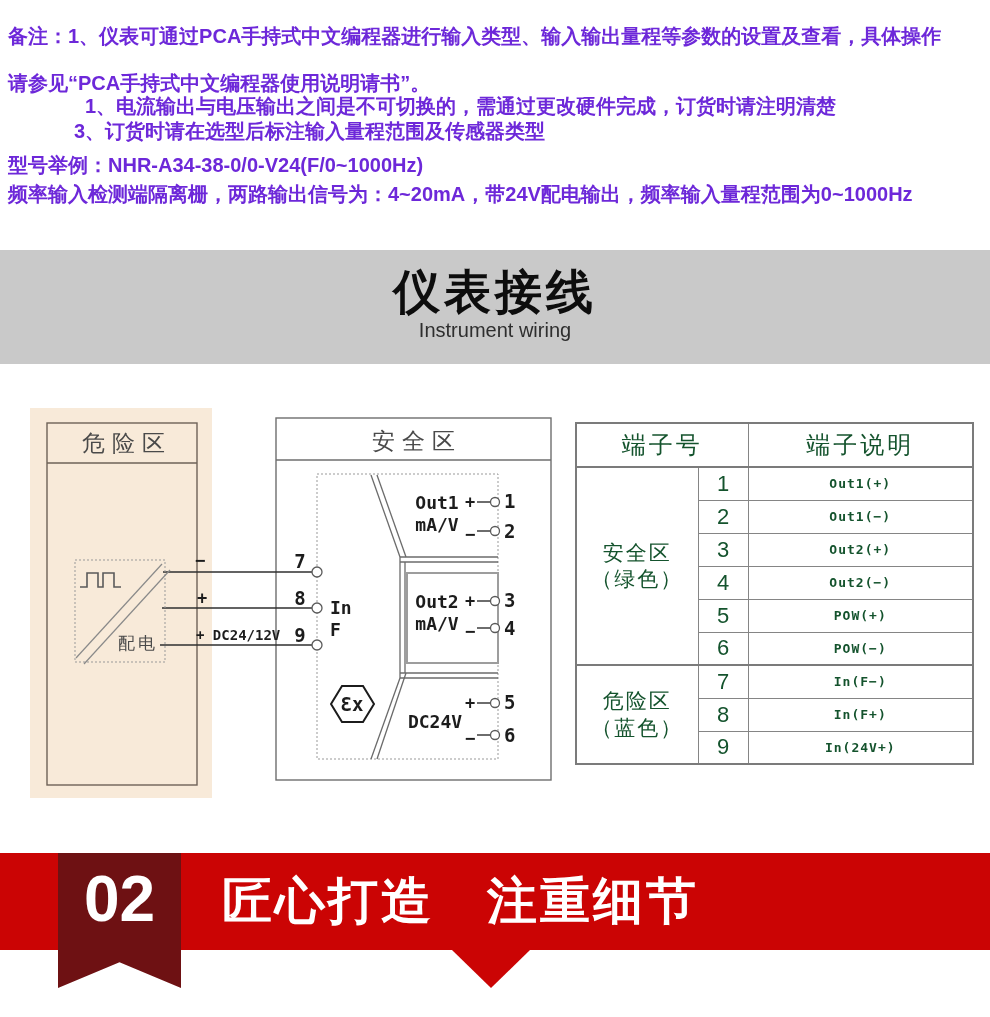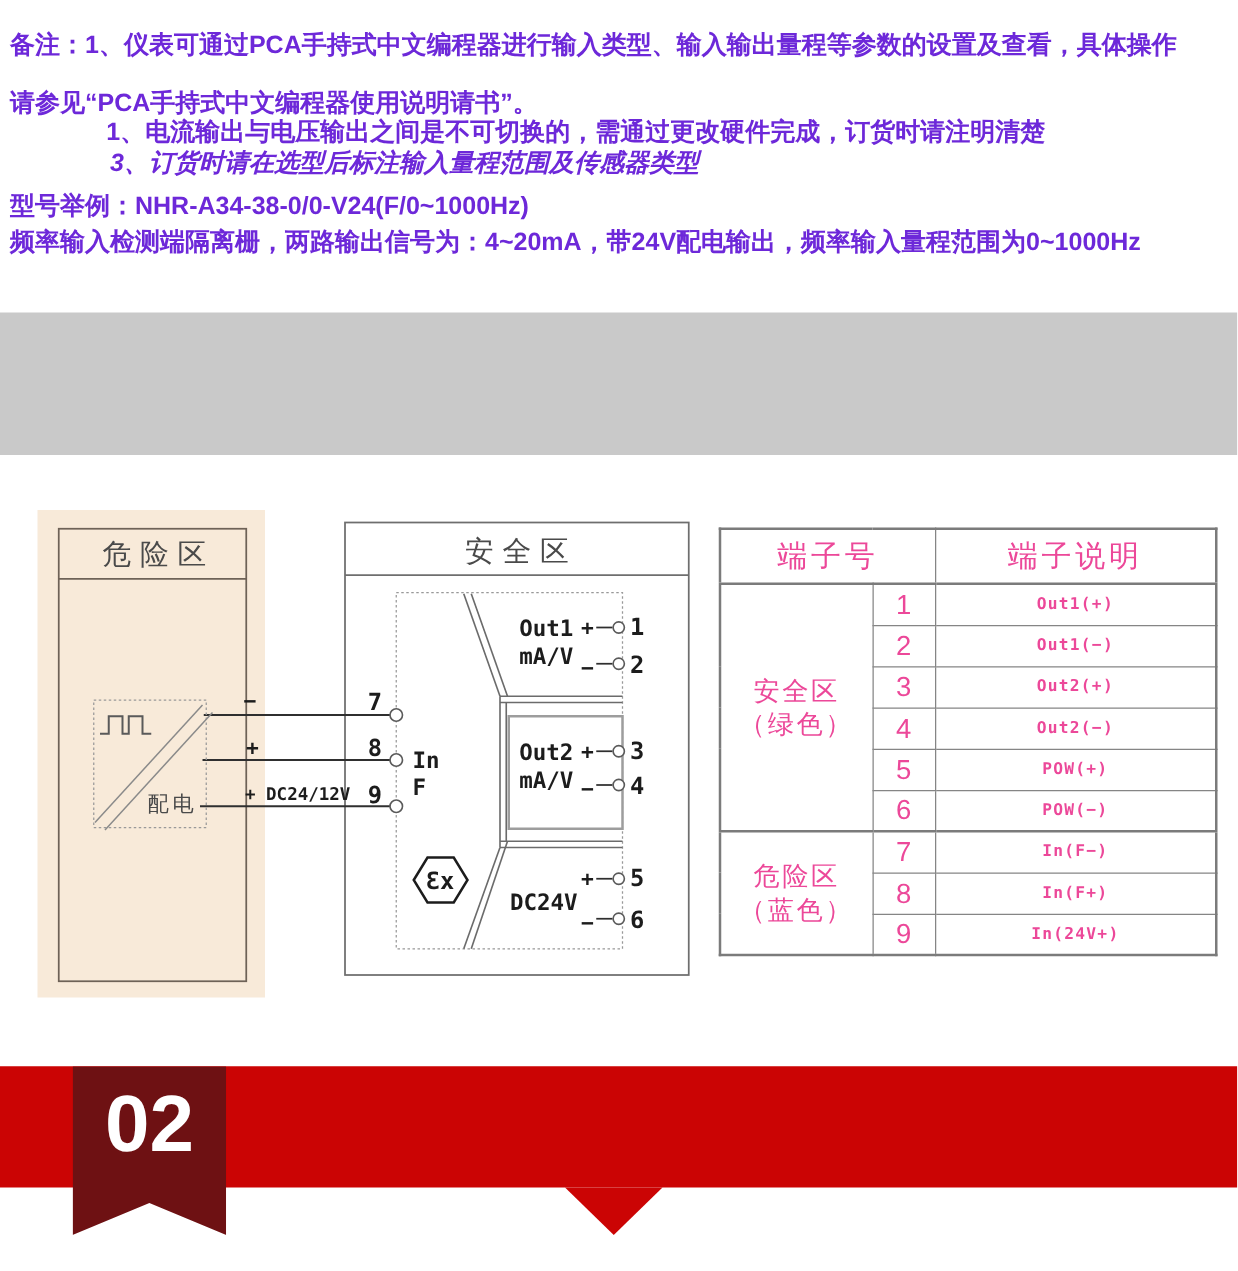--- a/index.html
+++ b/index.html
@@ -10,21 +10,21 @@
   }
 
   
   .note-line {
     position:absolute; white-space:nowrap;
     font-size:20px; font-weight:bold; color:#6d28d9; line-height:28px;
   }
   .n1 { top:22px;  left:8px;  }
   .n2 { top:69px;  left:8px;  }
   .n3 { top:92px;  left:85px; }
-  .n4 { top:117px; left:88px;font-style:italic; }
+  .n4 { top:117px; left:74px; }
   .n5 { top:151px; left:8px;  }
   .n6 { top:180px; left:8px;  }
 
   
   .banner {
     position:absolute; top:250px; left:0; width:990px; height:114px;
     background:#c9c9c9; text-align:center;
   }
   .banner-title {
     padding-top:16px; font-size:47px; font-weight:bold; color:#0d0d0d;
@@ -43,21 +43,21 @@
   .tnum { font-family:"DejaVu Sans Mono", monospace; font-weight:bold; font-size:19px; fill:#1c1c1c; }
   .wlabel { font-family:"DejaVu Sans Mono", monospace; font-weight:bold; font-size:14px; fill:#1c1c1c; }
   .exlabel { font-family:"DejaVu Sans Mono", monospace; font-weight:bold; font-size:19px; fill:#1c1c1c; }
 
   
   .terminal-table { position:absolute; left:575px; top:22px; }
   table.tbl {
     border-collapse:collapse; table-layout:fixed; width:397px;
     border:2px solid #7b7b7b; background:#ffffff;
   }
-  .tbl th, .tbl td { border:1px solid #858585; text-align:center; padding:0; color:#ec4899; }
+  .tbl th, .tbl td { border:1px solid #858585; text-align:center; padding:0; color:#14532d; }
   .tbl th {
     height:44px; font-weight:normal; font-size:24px;
     font-family:"Liberation Serif", serif; letter-spacing:3px;
     border-bottom:2px solid #7b7b7b;
   }
   .tbl td.group { font-family:"Liberation Serif", serif; font-size:21px; line-height:1.25; letter-spacing:2px; }
   .tbl td.num   { font-size:22px; height:33px; }
   .tbl td.desc  { font-family:"DejaVu Sans Mono", monospace; font-size:13px; font-weight:bold; letter-spacing:1px; }
   .tbl tr.group-start td { border-top:2px solid #7b7b7b; }
 
@@ -88,20 +88,22 @@
   <div>
     <div class="note-line n1">备注：1、仪表可通过PCA手持式中文编程器进行输入类型、输入输出量程等参数的设置及查看，具体操作</div>
     <div class="note-line n2">请参见“PCA手持式中文编程器使用说明请书”。</div>
     <div class="note-line n3">1、电流输出与电压输出之间是不可切换的，需通过更改硬件完成，订货时请注明清楚</div>
     <div class="note-line n4">3、订货时请在选型后标注输入量程范围及传感器类型</div>
     <div class="note-line n5">型号举例：NHR-A34-38-0/0-V24(F/0~1000Hz)</div>
     <div class="note-line n6">频率输入检测端隔离栅，两路输出信号为：4~20mA，带24V配电输出，频率输入量程范围为0~1000Hz</div>
   </div>
 
   <div class="banner">
+    <div class="banner-title">仪表接线</div>
+    <div class="banner-sub">Instrument wiring</div>
   </div>
 
   <div class="diagram">
     <svg width="990" height="412" viewBox="0 0 990 412">
 
       <rect x="30" y="8" width="182" height="390" fill="#f8ead9"></rect>
 
       <g>
         <rect x="47" y="23" width="150" height="362" fill="none" stroke="#6e6257" stroke-width="1.4"></rect>
         <line x1="47" y1="63" x2="197" y2="63" stroke="#6e6257" stroke-width="1.4"></line>
@@ -262,14 +264,15 @@
       </tbody>
         </table>
     </div>
   </div>
 
   <div class="footer-bar"></div>
   <div class="footer-notch"></div>
   <div class="footer-ribbon">
     <div class="ribbon-number">02</div>
   </div>
+  <div class="footer-title">匠心打造　注重细节</div>
 
 </div>
 
 </body></html>

